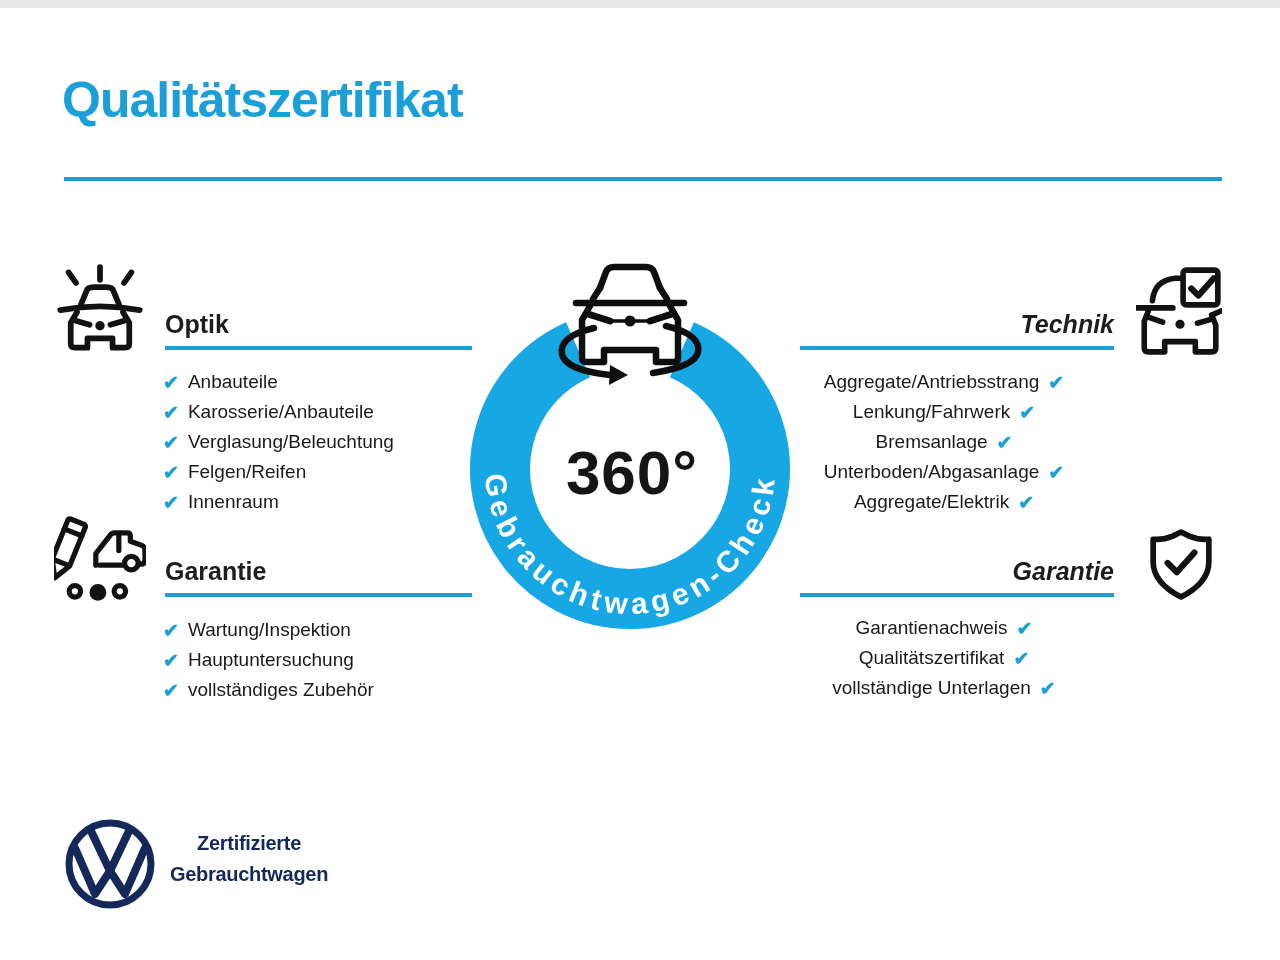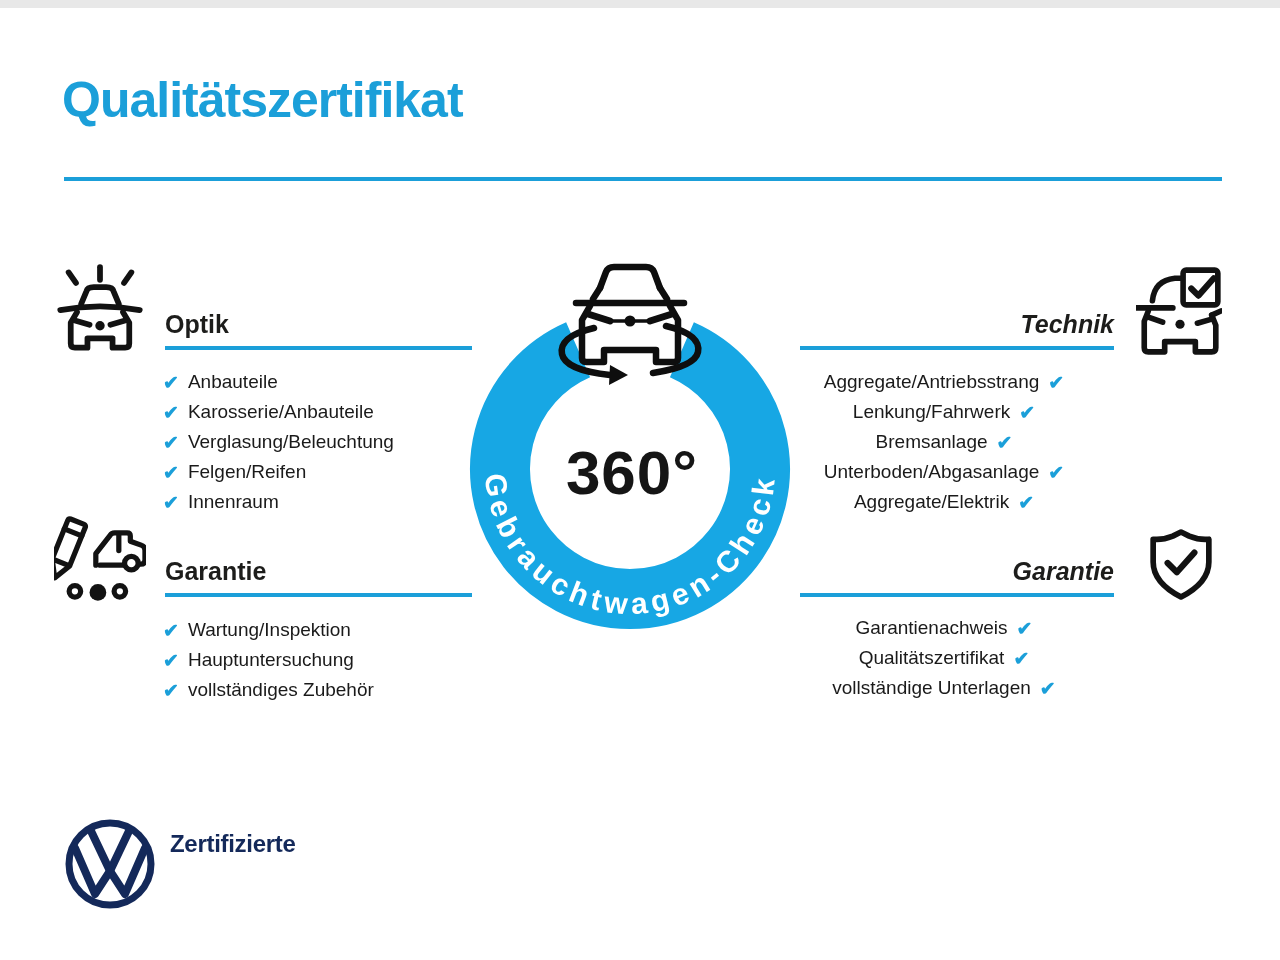--- a/index.html
+++ b/index.html
@@ -26,21 +26,21 @@
   .sec-underline{height:4px;background:var(--accent);}
   
   .list{display:flex;flex-direction:column;}
   .item{height:30px;display:flex;align-items:center;gap:9px;font-size:19px;color:#1a1a1a;}
   .item .check{color:var(--accent);font-weight:700;font-size:19px;line-height:1;}
   .list.right .item{justify-content:center;}
   
   svg{display:block;}
   .stroke-ico{stroke:#121212;fill:none;stroke-linecap:round;stroke-linejoin:round;}
   
-  #brand-text{left:170px;top:820px;font-size:24px;font-weight:700;color:var(--navy);
+  #brand-text{left:170px;top:820px;font-size:20px;font-weight:700;color:var(--navy);
     line-height:31px;letter-spacing:-0.3px;text-align:center;}
 </style>
 </head>
 <body>
 
 <div id="stage">
 
   <div class="abs" id="page-title">Qualitätszertifikat</div>
   <div class="abs" id="title-divider"></div>
 
@@ -209,15 +209,16 @@
 
   <svg class="abs" style="left:62px;top:808px" width="96" height="96" viewBox="0 0 96 96">
     <g fill="none" stroke="#14295a" stroke-linecap="round" stroke-linejoin="round">
       <circle cx="48" cy="48" r="41" stroke-width="7"></circle>
       <path d="M 29 15 L 48 55 L 67 15" stroke-width="8"></path>
       <path d="M 13 32 L 33 78 L 48 55 L 63 78 L 83 32" stroke-width="8"></path>
     </g>
   </svg>
   <div class="abs" id="brand-text">
     <div>Zertifizierte</div>
+    <div>Gebrauchtwagen</div>
   </div>
 
 </div>
 
 </body></html>

